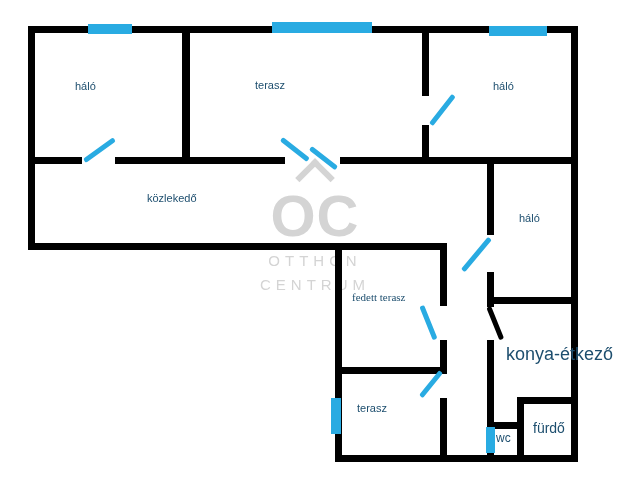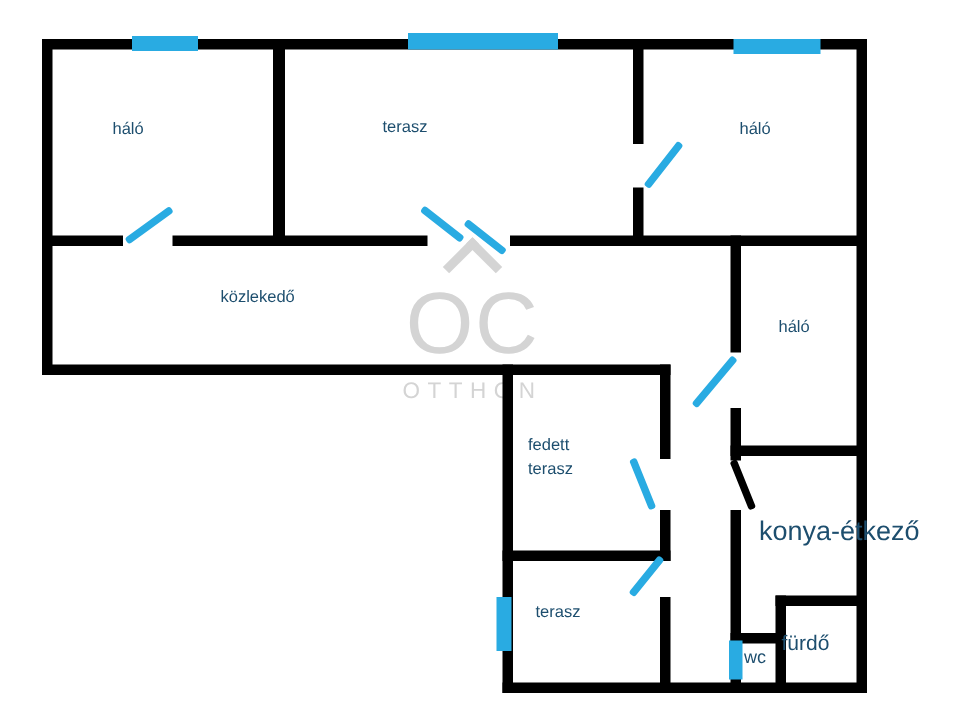--- a/index.html
+++ b/index.html
@@ -9,39 +9,40 @@
     font-family:"Liberation Sans",sans-serif;
     overflow:hidden;
   }
   .w{position:absolute;background:var(--wall,#000);z-index:2;}
   .win{position:absolute;background:var(--accent,#29abe2);z-index:5;}
   .door{position:absolute;height:5px;background:var(--accent,#29abe2);
         transform-origin:0 0;z-index:4;border-radius:2px;}
   .door.black{background:var(--wall,#000);}
   .lbl{position:absolute;color:var(--label,#1d4e6e);font-size:11px;
        white-space:nowrap;z-index:6;}
-  .lbl.wrap{white-space:normal;line-height:1.45;}
+  .lbl.wrap{white-space:normal;line-height:1.45;font-family:Liberation Serif, serif;}
   .wm{position:absolute;left:238px;top:160px;width:154px;text-align:center;
       color:var(--watermark,#d4d4d4);z-index:1;user-select:none;}
   .wm .roof{width:22px;height:22px;
       border-top:6px solid var(--watermark,#d4d4d4);
       border-right:6px solid var(--watermark,#d4d4d4);
       transform:rotate(-45deg);margin:4px auto -6px;}
-  .wm .logo{font-size:58px;font-weight:normal;letter-spacing:1px;line-height:1.05;}
+  .wm .logo{font-size:58px;font-weight:bold;letter-spacing:1px;line-height:1.05;}
   .wm .nm{font-size:15px;letter-spacing:5px;margin-top:3px;line-height:1.4;}
 </style>
 </head>
 <body>
 
 <div class="plan">
 
   <div class="wm">
     <div class="roof"></div>
     <div class="logo">OC</div>
     <div class="nm">OTTHON</div>
+    <div class="nm">CENTRUM</div>
   </div>
 
   <div class="w" style="left:28px;top:26px;width:550px;height:7px"></div>
   <div class="w" style="left:28px;top:26px;width:7px;height:224px"></div>
   <div class="w" style="left:571px;top:26px;width:7px;height:436px"></div>
   <div class="w" style="left:335px;top:455px;width:243px;height:7px"></div>
 
   <div class="w" style="left:28px;top:157px;width:54px;height:7px"></div>
   <div class="w" style="left:115px;top:157px;width:170px;height:7px"></div>
   <div class="w" style="left:340px;top:157px;width:238px;height:7px"></div>
@@ -84,15 +85,15 @@
 
   <div class="lbl" style="left:75px;top:80px">háló</div>
   <div class="lbl" style="left:255px;top:79px">terasz</div>
   <div class="lbl" style="left:493px;top:80px">háló</div>
   <div class="lbl" style="left:147px;top:192px">közlekedő</div>
   <div class="lbl" style="left:519px;top:212px">háló</div>
   <div class="lbl wrap" style="left:352px;top:290px;width:58px">fedett terasz</div>
   <div class="lbl" style="left:506px;top:344px;font-size:18px">konya-étkező</div>
   <div class="lbl" style="left:357px;top:402px">terasz</div>
   <div class="lbl" style="left:496px;top:431px;font-size:12px">wc</div>
-  <div class="lbl" style="left:521px;top:420px;font-size:14px">fürdő</div>
+  <div class="lbl" style="left:533px;top:420px;font-size:14px">fürdő</div>
 
 </div>
 
 </body></html>

